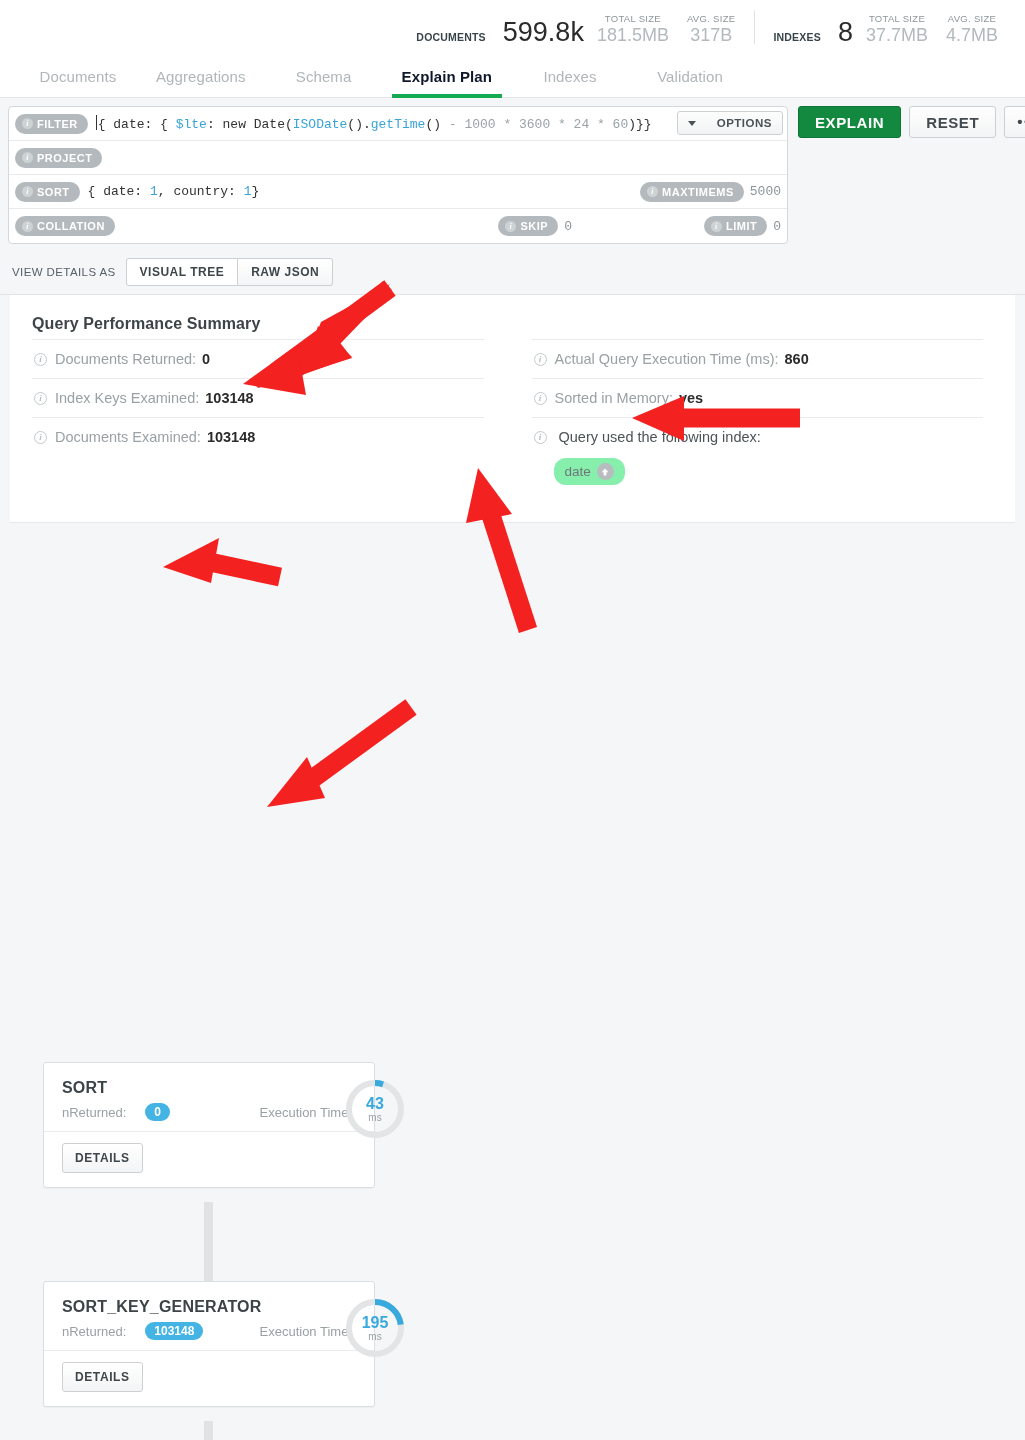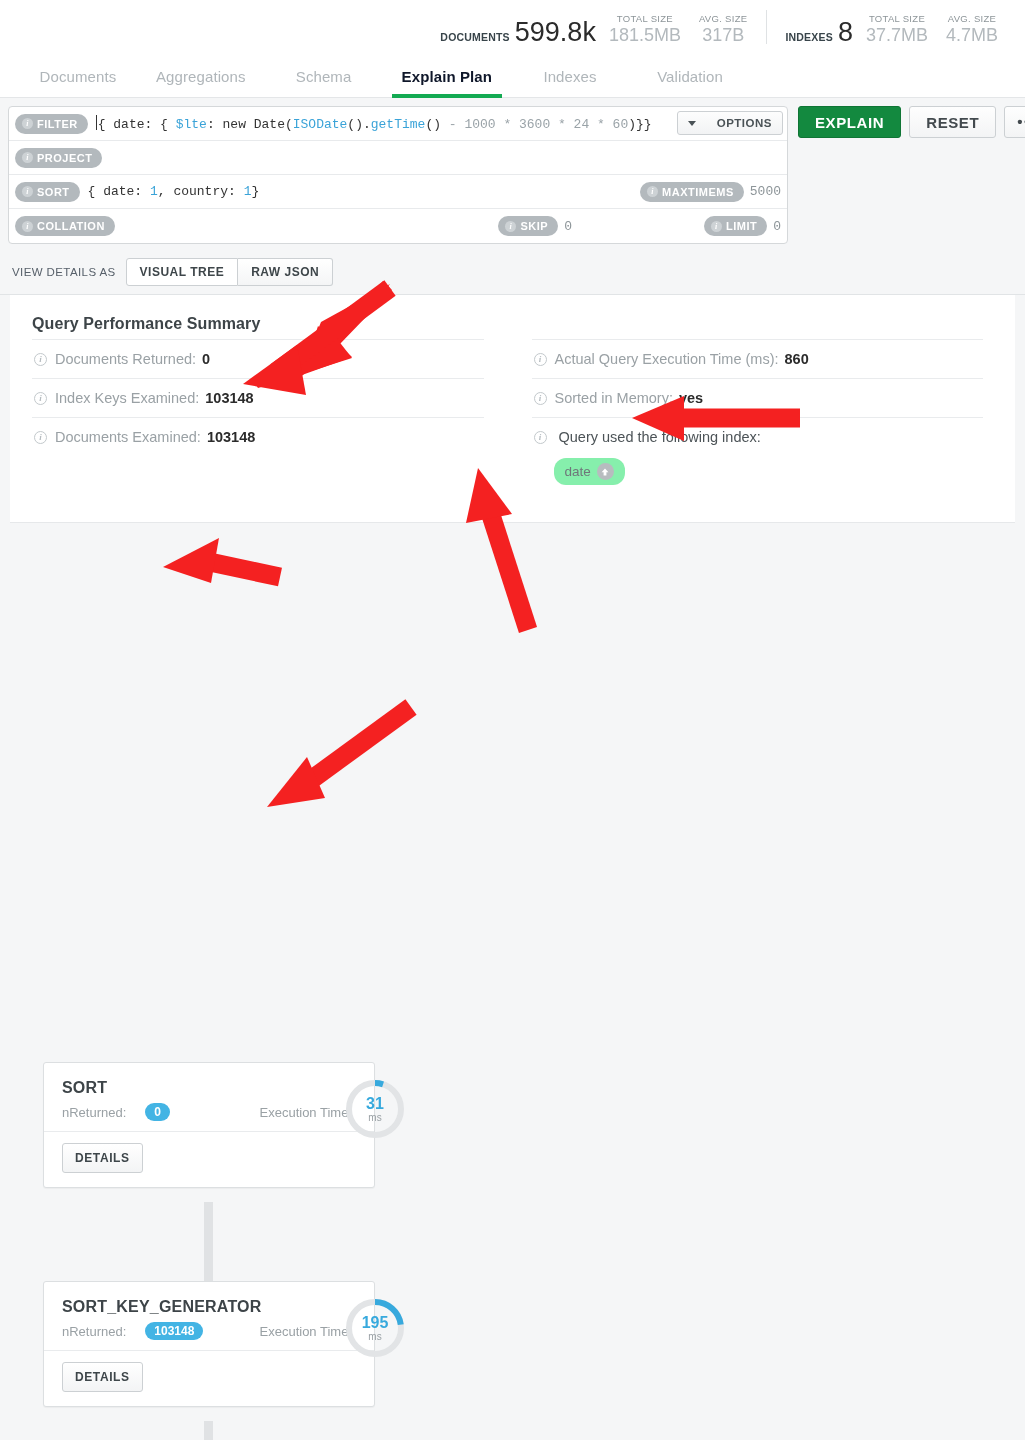--- a/index.html
+++ b/index.html
@@ -37,21 +37,21 @@
   .stat-cap {
     font-size: 9.5px; color: #8d9599; letter-spacing: 0.3px;
     text-transform: uppercase; line-height: 12px; white-space: nowrap;
   }
   .stat-val-grey { font-size: 18px; color: #b3b9bd; line-height: 21px; white-space: nowrap; }
   .stat-primary { display: flex; align-items: baseline; padding: 0 4px 0 8px; }
   .stat-primary-label {
     font-size: 10.5px; color: #38444a; font-weight: bold;
     letter-spacing: 0.2px; text-transform: uppercase; margin-right: 5px;
   }
-  .stat-primary-value { font-size: 27px; color: #2b2b2b; line-height: 27px; white-space: nowrap; }
+  .stat-primary-value { font-size: 27px; color: #2b2b2b; line-height: 27px; white-space: nowrap; margin-left: 12px; }
   .stat-sep { width: 1px; background: #dfe2e4; height: 34px; margin: 0 10px 2px 10px; }
 
   
   .tabs {
     background: #fff; height: 43px; display: flex; align-items: stretch;
     padding-left: 18px; border-bottom: 1px solid #e4e6e8; position: relative;
   }
   .tab {
     display: flex; align-items: center; justify-content: center;
     font-size: 15px; color: #b0b6ba; padding: 0 18px; min-width: 120px;
@@ -418,21 +418,21 @@
         </div>
       </div>
       <div class="stage-foot">
         <button class="details-btn">DETAILS</button>
       </div>
       <svg class="donut" width="64" height="64" viewBox="0 0 64 64">
         <circle cx="32" cy="32" r="26" fill="none" stroke="#e2e4e6" stroke-width="6"></circle>
         <circle cx="32" cy="32" r="26" fill="none" stroke="#37a9dd" stroke-width="6" stroke-dasharray="8.2 155.2" stroke-dashoffset="0" transform="rotate(-90 32 32)" stroke-linecap="butt"></circle>
       </svg>
       <div class="donut-txt">
-        <span class="donut-num">31</span>
+        <span class="donut-num">43</span>
         <span class="donut-unit">ms</span>
       </div>
     </div>
 
     <div class="stage" style="position:absolute; top:758px; left:0;">
       <div class="stage-head">
         <div class="stage-name">SORT_KEY_GENERATOR</div>
         <div class="stage-metrics">
           <span class="nret-label">nReturned:</span>
           <span class="nret-badge">103148</span>

